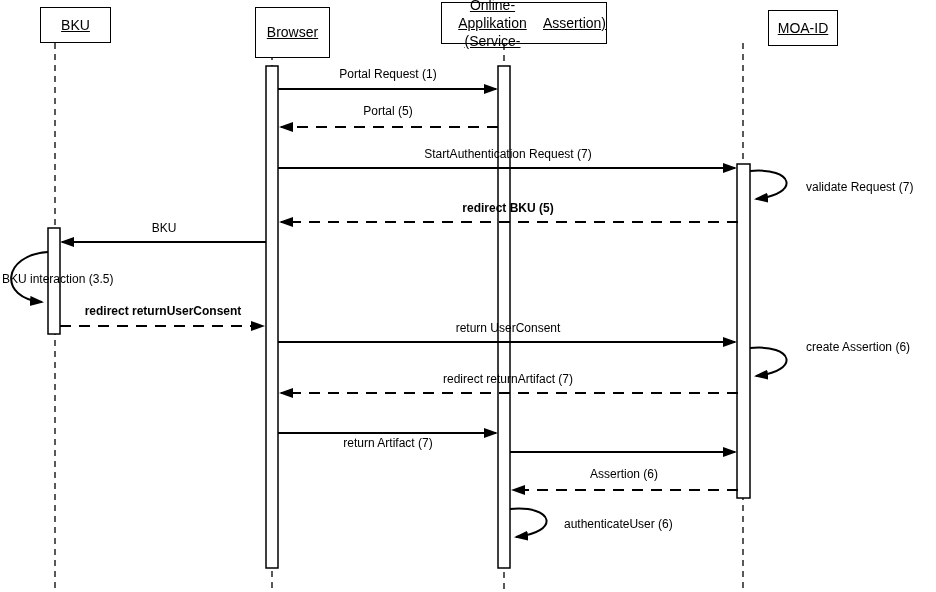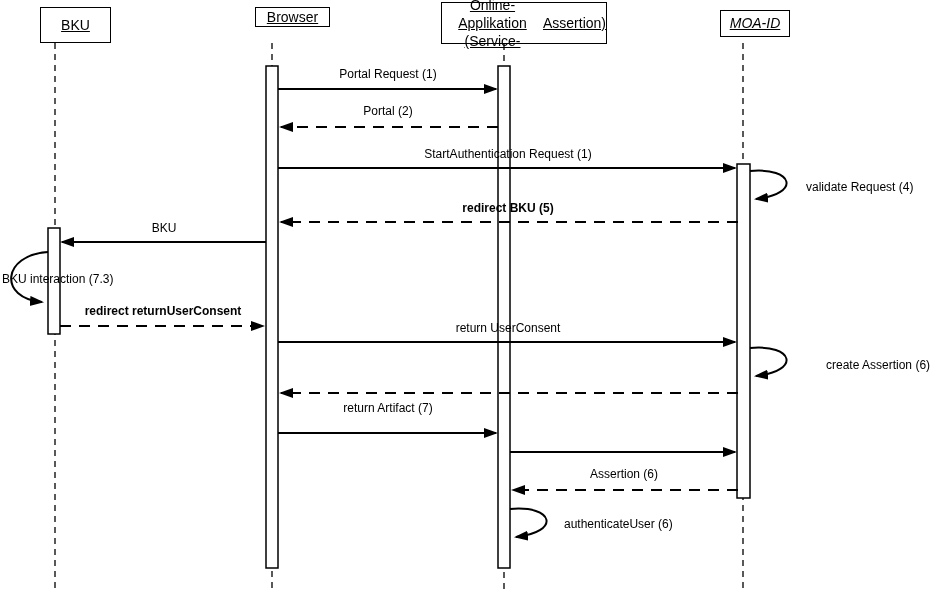--- a/index.html
+++ b/index.html
@@ -59,38 +59,39 @@
 
     <path d="M 750,171 C 794,167 801,194 756,199" fill="none" stroke="#000" stroke-width="2" marker-end="url(#arr)"></path>
     <path d="M 48,252 C 2,255 -2,298 42,302" fill="none" stroke="#000" stroke-width="2" marker-end="url(#arr)"></path>
     <path d="M 750,348 C 794,344 801,371 756,376" fill="none" stroke="#000" stroke-width="2" marker-end="url(#arr)"></path>
     <path d="M 510,509 C 554,505 561,532 516,537" fill="none" stroke="#000" stroke-width="2" marker-end="url(#arr)"></path>
   </svg>
 
   <div class="head" style="left:20px; top:7px; width:71px; height:36px;">
     <span>BKU</span>
   </div>
-  <div class="head" style="left:235px; top:7px; width:75px; height:20px;">
+  <div class="head" style="left:235px; top:7px; width:75px; height:51px;">
     <span>Browser</span>
   </div>
   <div class="head" style="left:421px; top:2px; width:166px; height:42px;">
     <span>Online-Applikation (Service-</span>
     <span>Assertion)</span>
   </div>
-  <div class="head" style="left:700px; top:10px; width:70px; height:27px;font-style:italic;">
+  <div class="head" style="left:748px; top:10px; width:70px; height:36px;">
     <span>MOA-ID</span>
   </div>
 
   <div class="msg-label centered" style="left:388px; top:66px;">Portal Request (1)</div>
-  <div class="msg-label centered" style="left:388px; top:103px;">Portal (2)</div>
-  <div class="msg-label centered" style="left:508px; top:146px;">StartAuthentication Request (1)</div>
-  <div class="msg-label" style="left:806px; top:179px;">validate Request (4)</div>
+  <div class="msg-label centered" style="left:388px; top:103px;">Portal (5)</div>
+  <div class="msg-label centered" style="left:508px; top:146px;">StartAuthentication Request (7)</div>
+  <div class="msg-label" style="left:806px; top:179px;">validate Request (7)</div>
   <div class="msg-label centered" style="left:508px; top:200px;font-weight:bold;">redirect BKU (5)</div>
   <div class="msg-label centered" style="left:164px; top:220px;">BKU</div>
-  <div class="msg-label" style="left:2px; top:271px;">BKU interaction (7.3)</div>
+  <div class="msg-label" style="left:2px; top:271px;">BKU interaction (3.5)</div>
   <div class="msg-label centered" style="left:163px; top:303px;font-weight:bold;">redirect returnUserConsent</div>
   <div class="msg-label centered" style="left:508px; top:320px;">return UserConsent</div>
-  <div class="msg-label" style="left:806px; top:357px;margin-left:20px;">create Assertion (6)</div>
-  <div class="msg-label centered" style="left:388px; top:400px;">return Artifact (7)</div>
+  <div class="msg-label" style="left:806px; top:339px;">create Assertion (6)</div>
+  <div class="msg-label centered" style="left:508px; top:371px;">redirect returnArtifact (7)</div>
+  <div class="msg-label centered" style="left:388px; top:435px;">return Artifact (7)</div>
   <div class="msg-label centered" style="left:624px; top:466px;">Assertion (6)</div>
   <div class="msg-label" style="left:564px; top:516px;">authenticateUser (6)</div>
 
 </div>
 
 </body></html>

